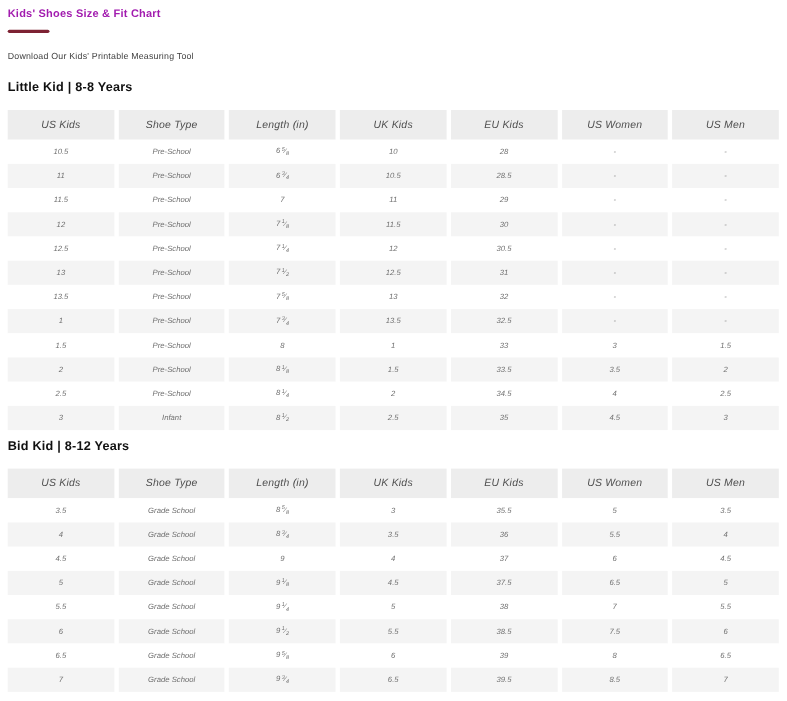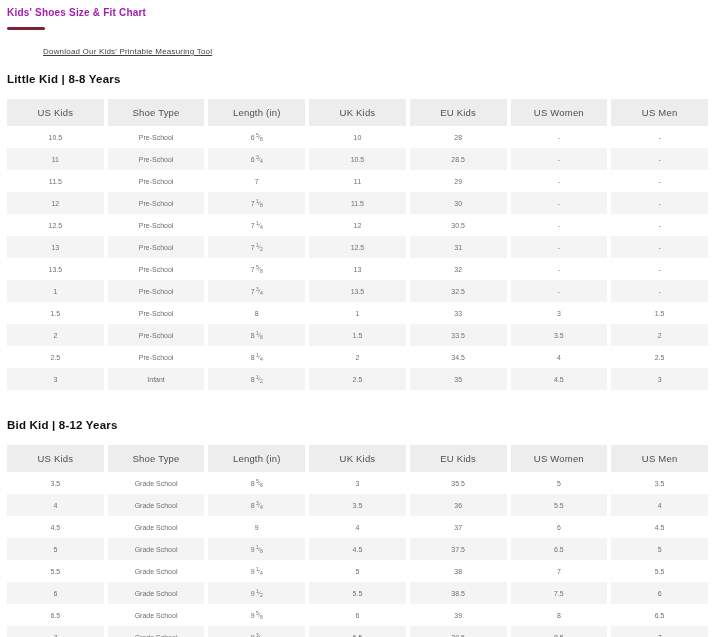--- a/index.html
+++ b/index.html
@@ -22,40 +22,39 @@
     width: 38px; height: 3px;
     margin-top: 5px;
     background: #7d2233;
     border-radius: 2px;
   }
   .download-link {
     display: inline-block;
     margin-top: 17px;
     font-size: 8px;
     color: #3f3f3f;
-    text-decoration: underline;
     letter-spacing: 0.2px;
     cursor: pointer;
-    margin-left: 36px;
   }
   .section-heading {
     font-size: 11.5px;
     font-weight: 700;
     color: #111111;
     letter-spacing: 0.2px;
   }
   .section-heading.first { margin-top: 15px; }
-  .section-heading.second { margin-top: 29px; }
+  .section-heading.second { margin-top: 9px; }
 
   table.size-chart {
     width: calc(100% + 8px);
     margin: 14px -4px 0 -4px;
     border-collapse: separate;
     border-spacing: 4px 0;
     table-layout: fixed;
+    font-style: italic;
   }
   table.size-chart th {
     height: 27px;
     background: #ededed;
     font-size: 9.5px;
     font-weight: 400;
     color: #4f4f4f;
     text-align: center;
     vertical-align: middle;
     letter-spacing: 0.2px;

